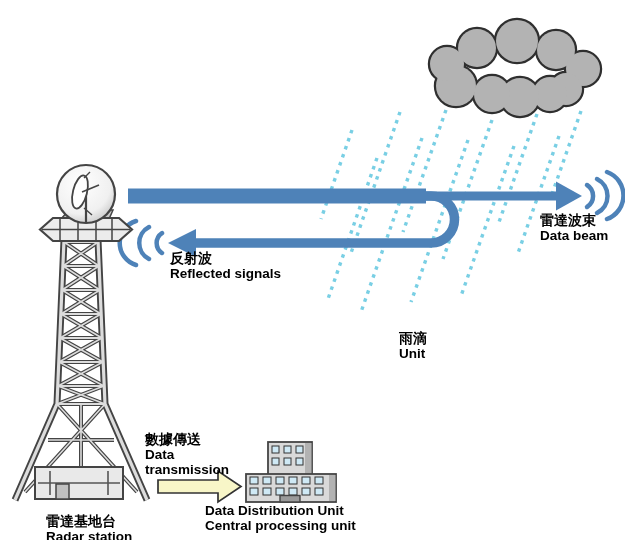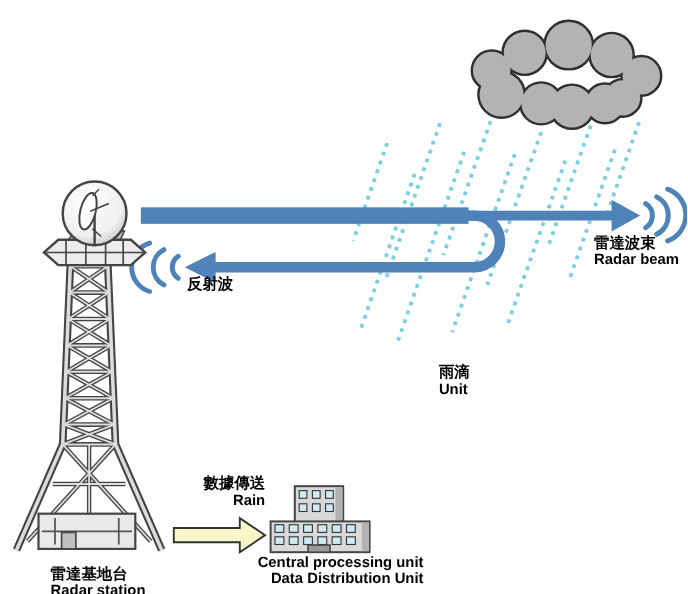--- a/index.html
+++ b/index.html
@@ -7,21 +7,21 @@
     position:relative;width:625px;height:540px;background:#ffffff;overflow:hidden;
     font-family:"Liberation Sans","DejaVu Sans",sans-serif;
     margin-top:12px;
   }
   .stage svg{position:absolute;left:0;top:0;}
   .lbl{
     position:absolute;font-weight:bold;color:#000;white-space:nowrap;
     font-size:13.5px;line-height:15px;
   }
   .lbl .zh{font-size:14px;}
-  .lbl.center{text-align:right;}
+  .lbl.center{text-align:left;}
 </style>
 </head>
 <body>
 
 <div class="stage">
 
   <svg width="625" height="540" viewBox="0 0 625 540">
     <defs>
       <radialGradient id="domeGrad" cx="40%" cy="32%" r="75%">
         <stop offset="0%" stop-color="#ffffff"></stop>
@@ -176,40 +176,42 @@
         <rect x="289" y="476" width="8" height="7"></rect>
           <rect x="302" y="476" width="8" height="7"></rect>
           <rect x="315" y="476" width="8" height="7"></rect>
       </g>
       <rect x="280" y="483.5" width="20" height="6.5" fill="#9a9a9a" stroke="#444" stroke-width="1.4"></rect>
     </g>
   </svg>
 
   <div class="lbl" style="left:540px;top:201px">
     <div class="zh">雷達波束</div>
-    <div>Radar beam</div>
+    <div>Data beam</div>
   </div>
 
   <div class="lbl" style="left:170px;top:239px">
     <div class="zh">反射波</div>
+    <div>Reflected signals</div>
   </div>
 
   <div class="lbl" style="left:399px;top:319px">
     <div class="zh">雨滴</div>
     <div>Unit</div>
   </div>
 
   <div class="lbl center" style="left:145px;top:420px;width:96px">
     <div class="zh">數據傳送</div>
-    <div>Rain</div>
+    <div>Data</div>
+    <div>transmission</div>
   </div>
 
   <div class="lbl" style="left:46px;top:502px">
     <div class="zh">雷達基地台</div>
     <div>Radar station</div>
   </div>
 
   <div class="lbl center" style="left:205px;top:491px;width:180px">
+    <div>Data Distribution Unit</div>
     <div>Central processing unit</div>
-    <div>Data Distribution Unit</div>
   </div>
 
 </div>
 
 </body></html>

